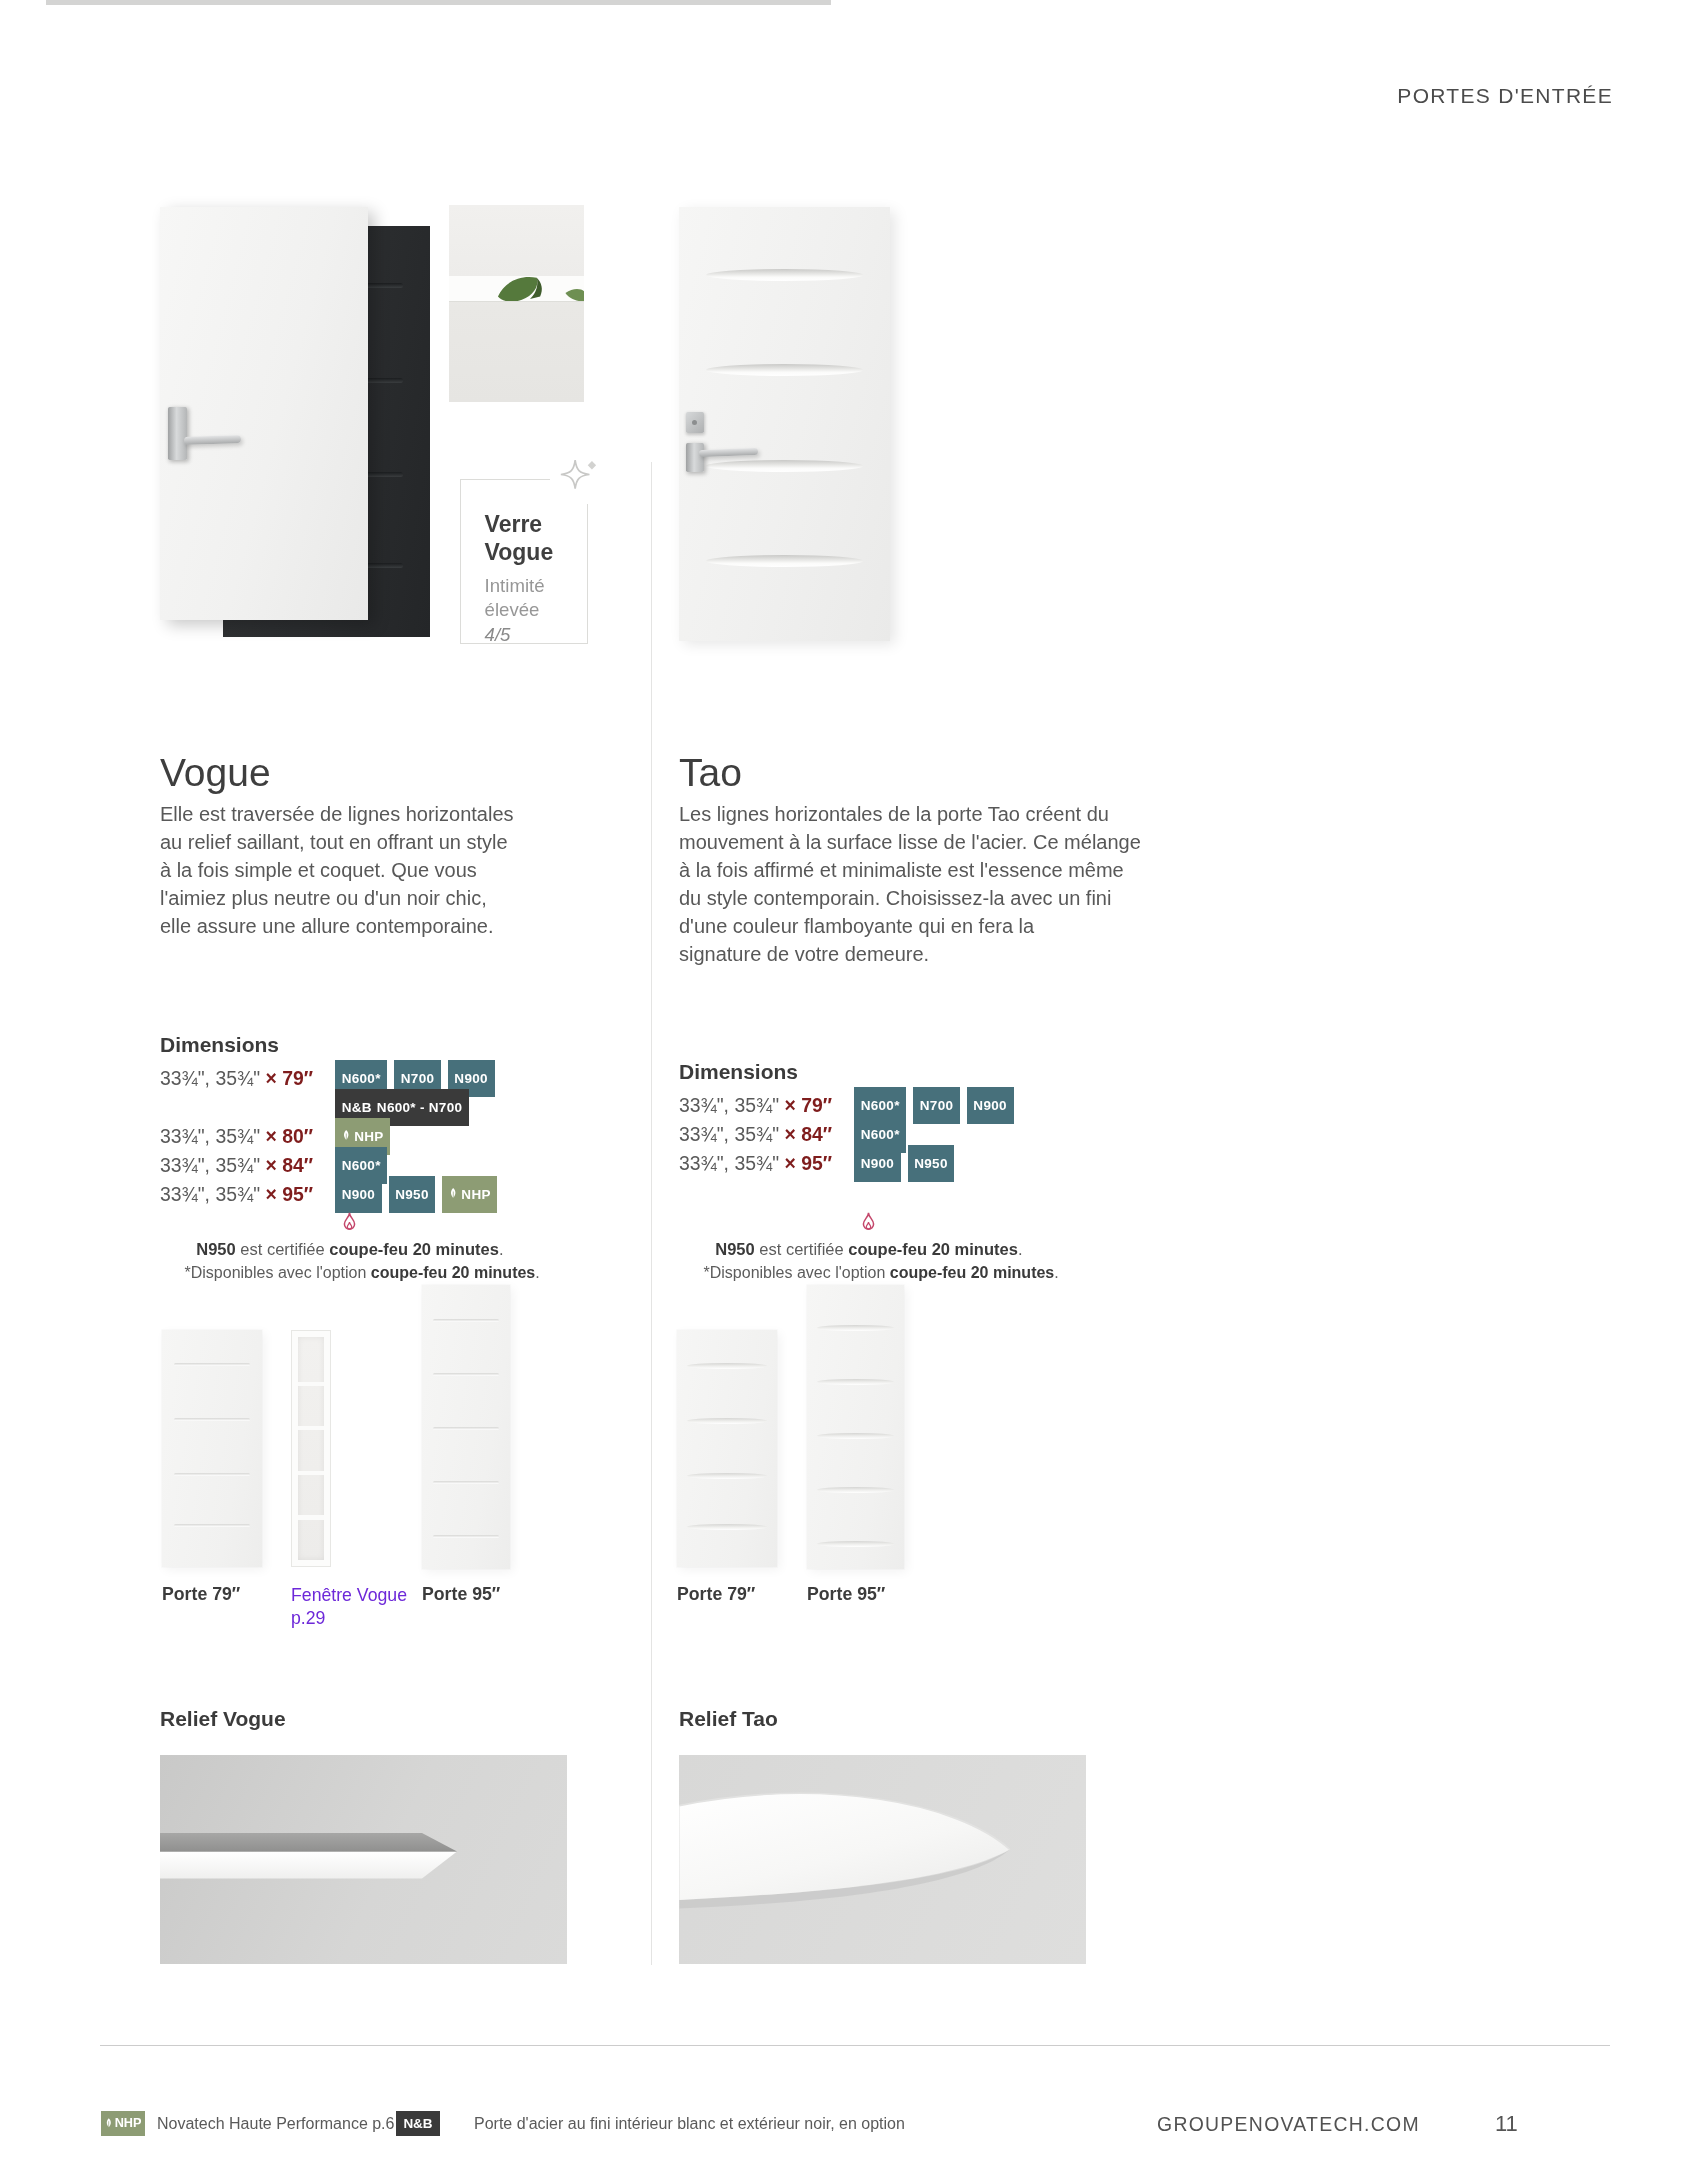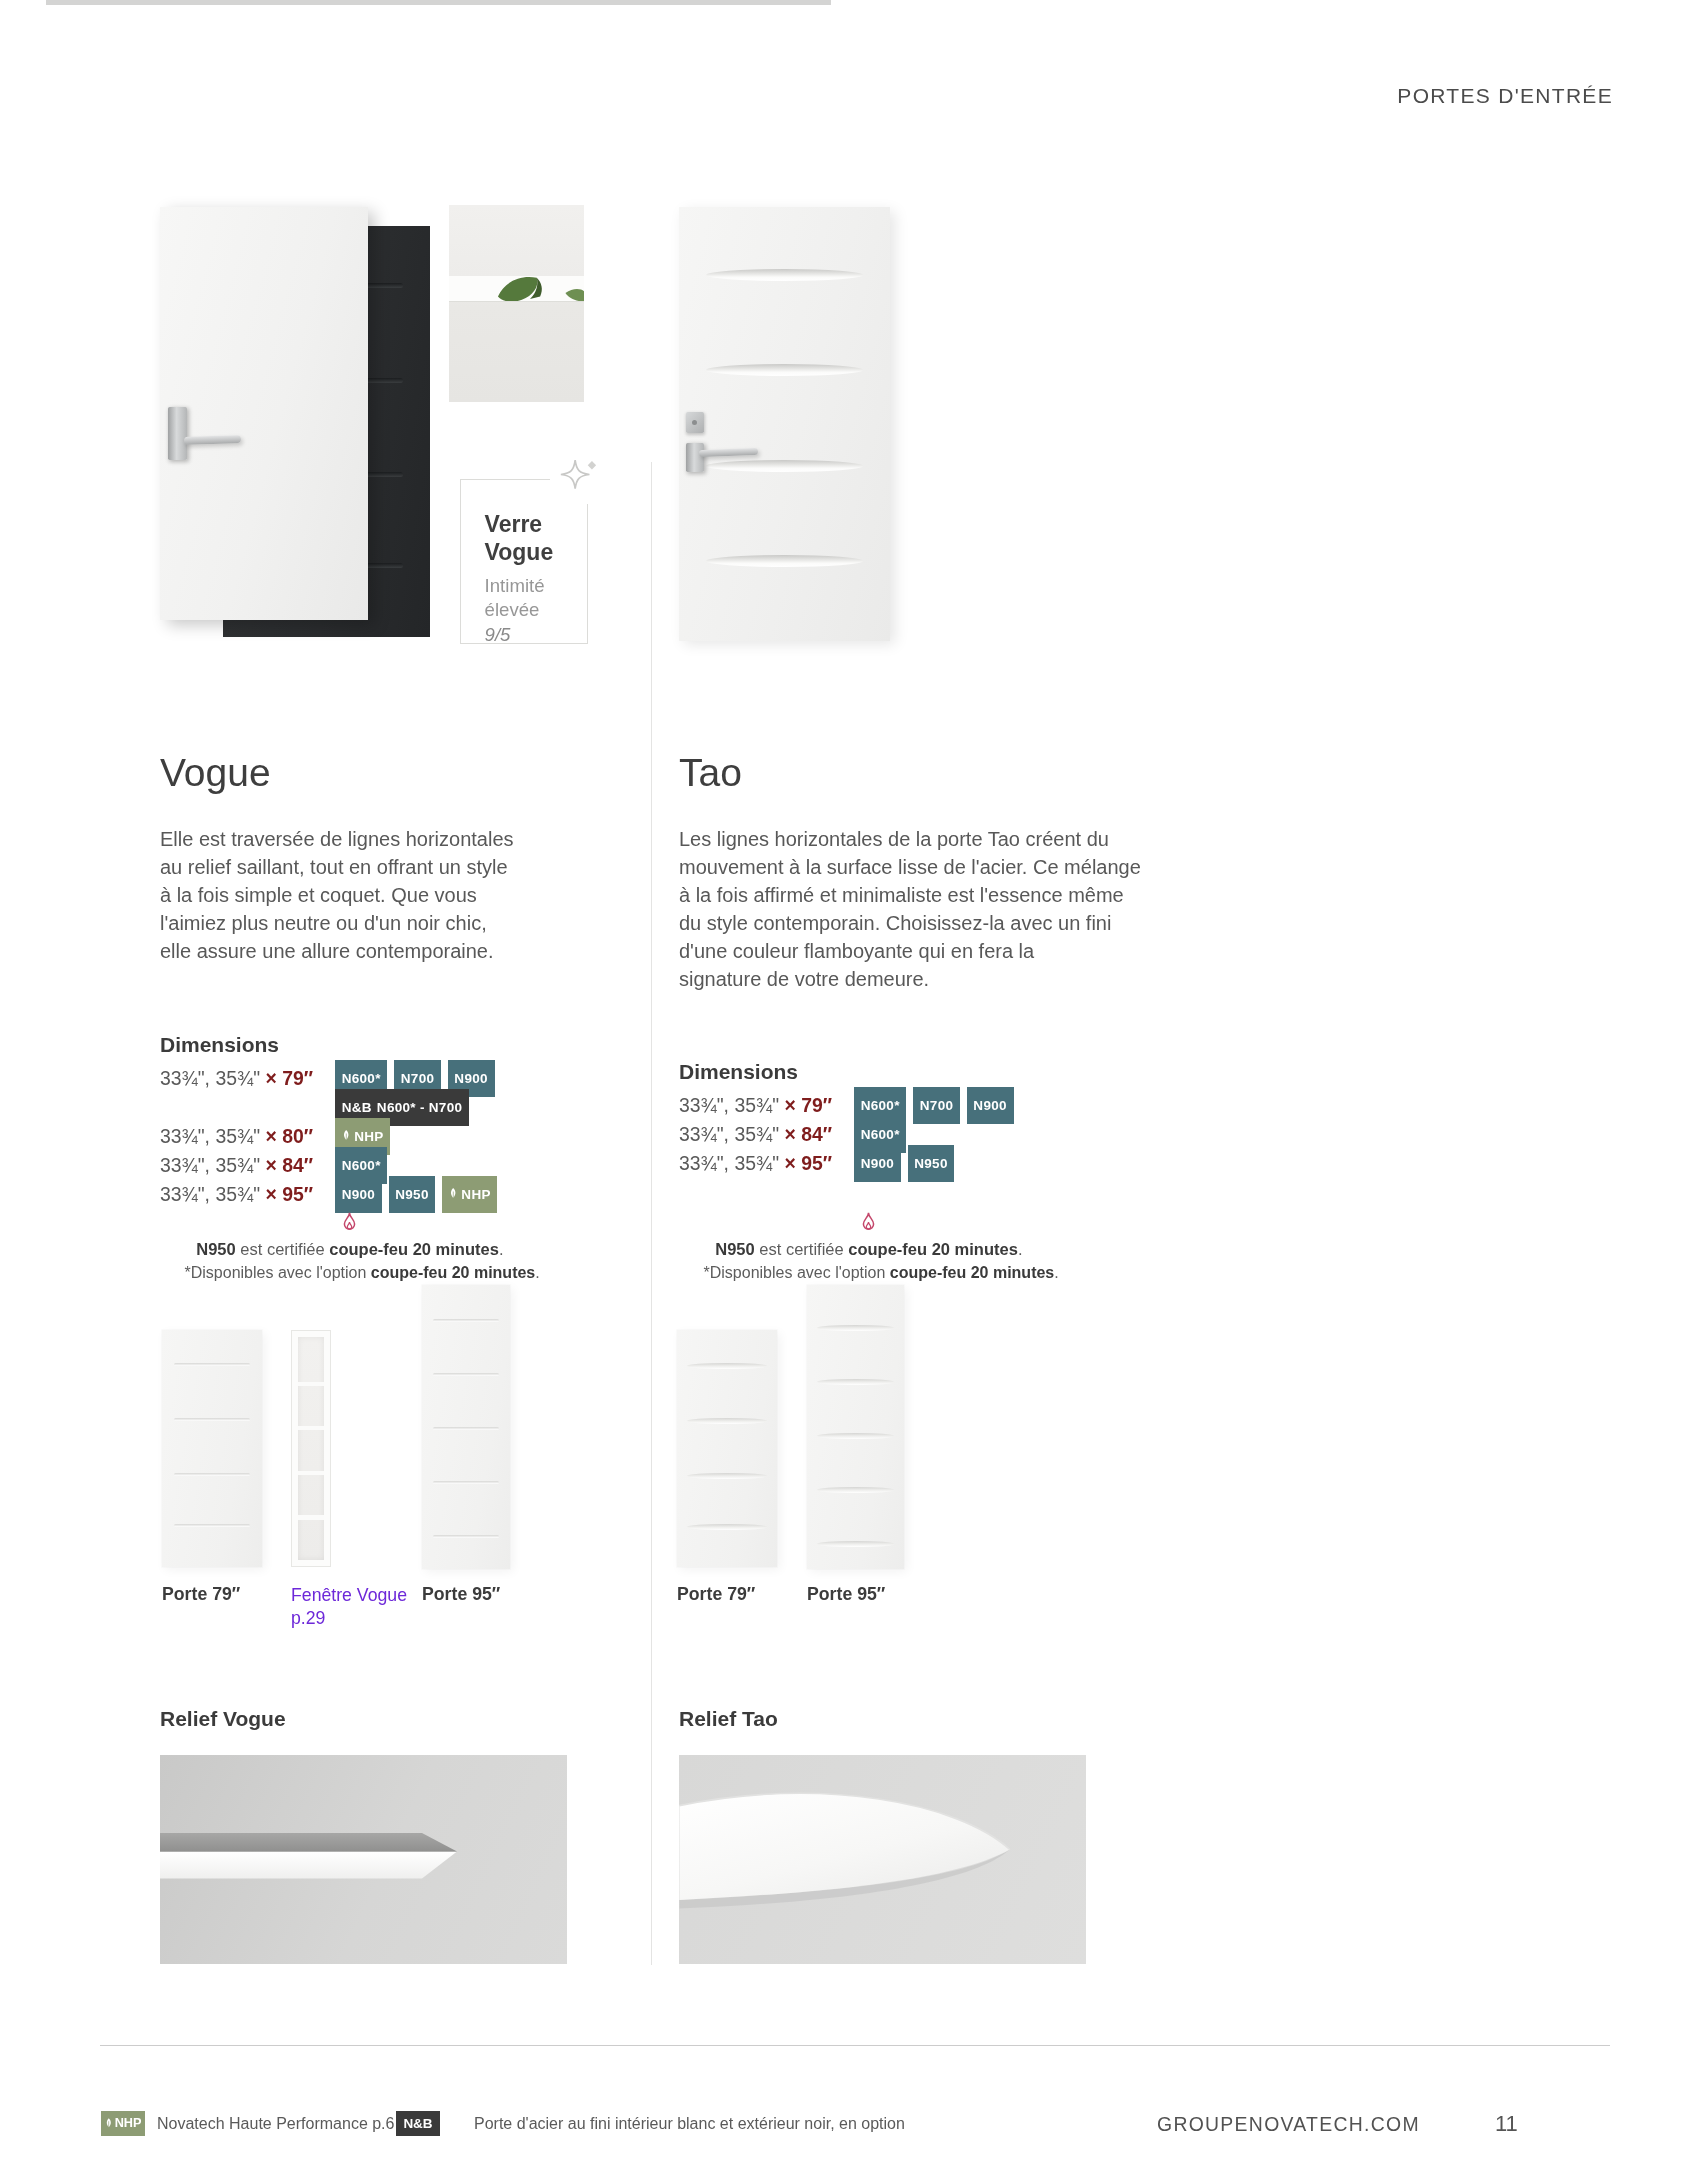--- a/index.html
+++ b/index.html
@@ -54,21 +54,21 @@
       border:0.8px solid #dcdcd9;box-sizing:border-box;}
   .sparkle{position:absolute;top:-25px;right:-15px;width:52px;height:49px;background:#fff;}
   .vcard-body{padding:30px 0 0 23.6px;}
   .vcard-title{font-size:23px;font-weight:700;color:#3f3f3f;line-height:28px;}
   .vcard-sub{margin-top:8.4px;font-size:18.6px;color:#979797;line-height:23.6px;width:78px;}
   .vcard-rating{font-style:italic;font-size:18.6px;color:#8a8a8a;margin-top:2.5px;}
 
   
   .ptitle{position:absolute;top:753px;font-size:39px;font-weight:400;color:#3e3e3e;line-height:1;}
   .ptitle.vogue{left:160px;} .ptitle.tao{left:679px;}
-  .desc{position:absolute;top:825px;font-size:20px;line-height:28px;color:#585858;white-space:pre-line;}
+  .desc{position:absolute;top:800px;font-size:20px;line-height:28px;color:#585858;white-space:pre-line;}
   .desc.vogue{left:160px;width:456px;} .desc.tao{left:679px;width:506px;}
 
   
   .dims{position:absolute;}
   .dims.vogue{left:160px;top:1033px;} .dims.tao{left:679px;top:1060px;}
   .dims h3{margin:0 0 10px 0;font-size:21px;font-weight:700;color:#3b3b3b;}
   .dim-row{display:flex;align-items:center;height:23px;margin-bottom:5.9px;}
   .dim-text{width:175px;font-size:19.4px;color:#5a5a5a;white-space:nowrap;}
   .dim-text b{color:#7f1d1d;font-weight:700;}
   .row-indent{padding-left:175px;}
@@ -166,21 +166,21 @@
           <path d="M30 6 C31.5 18 35 21.5 47 23 C35 24.5 31.5 28 30 40 C28.5 28 25 24.5 13 23 C25 21.5 28.5 18 30 6 Z" fill="#ffffff" stroke="#c8c8c6" stroke-width="2"></path>
           <path d="M50 7 l5 5 -5 5 -5 -5 Z" fill="#d2d2d0"></path>
         </svg>
       </div>
       <div class="vcard-body">
         <div class="vcard-title">
           <div>Verre</div>
           <div>Vogue</div>
         </div>
         <div class="vcard-sub">Intimité élevée</div>
-        <div class="vcard-rating">9/5</div>
+        <div class="vcard-rating">4/5</div>
       </div>
     </div>
   </div>
 
   <div class="hero tao">
     <div class="door-tao">
       <div class="lgroove" style="top:62px"></div>
       <div class="lgroove" style="top:157px"></div>
       <div class="lgroove" style="top:253px"></div>
       <div class="lgroove" style="top:348px"></div>

